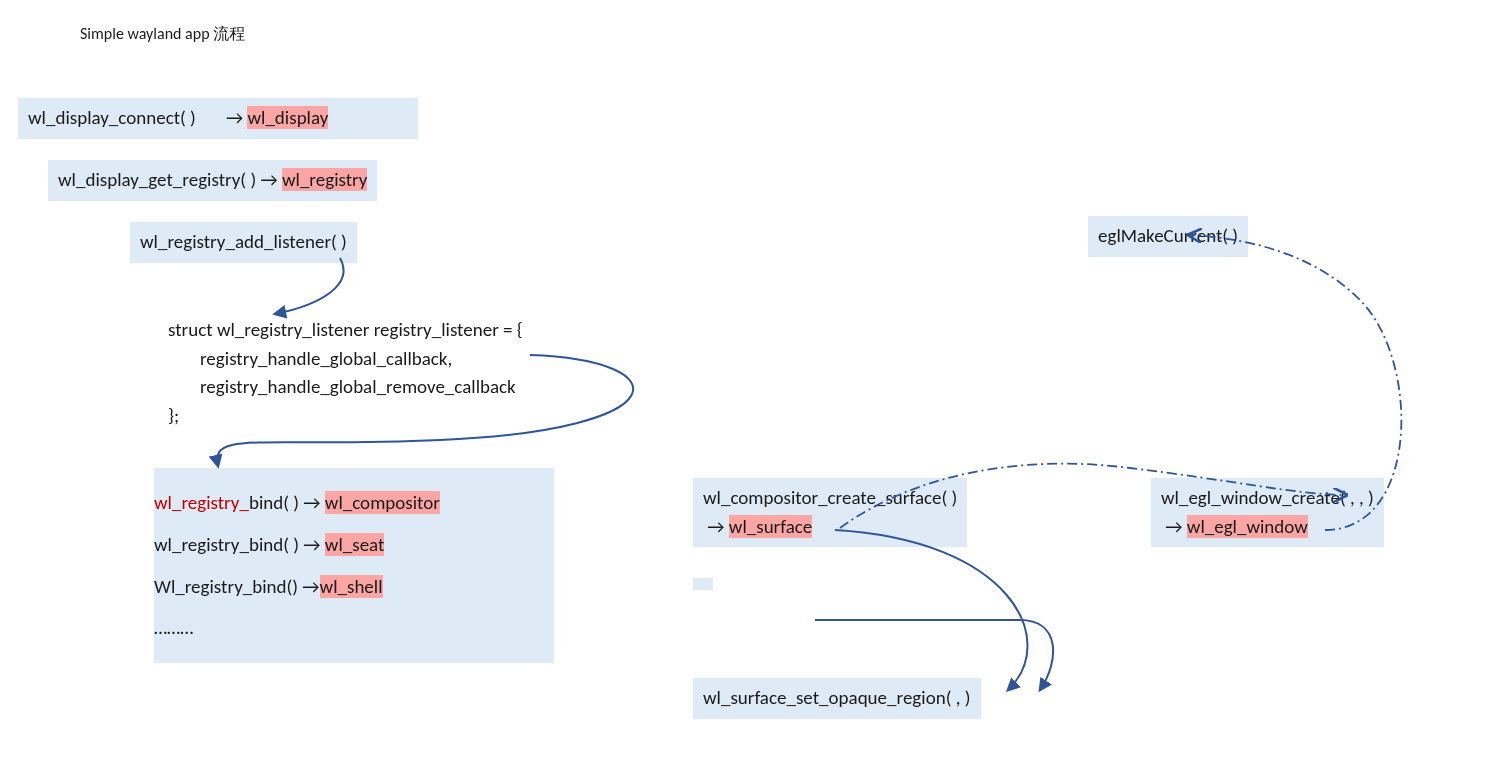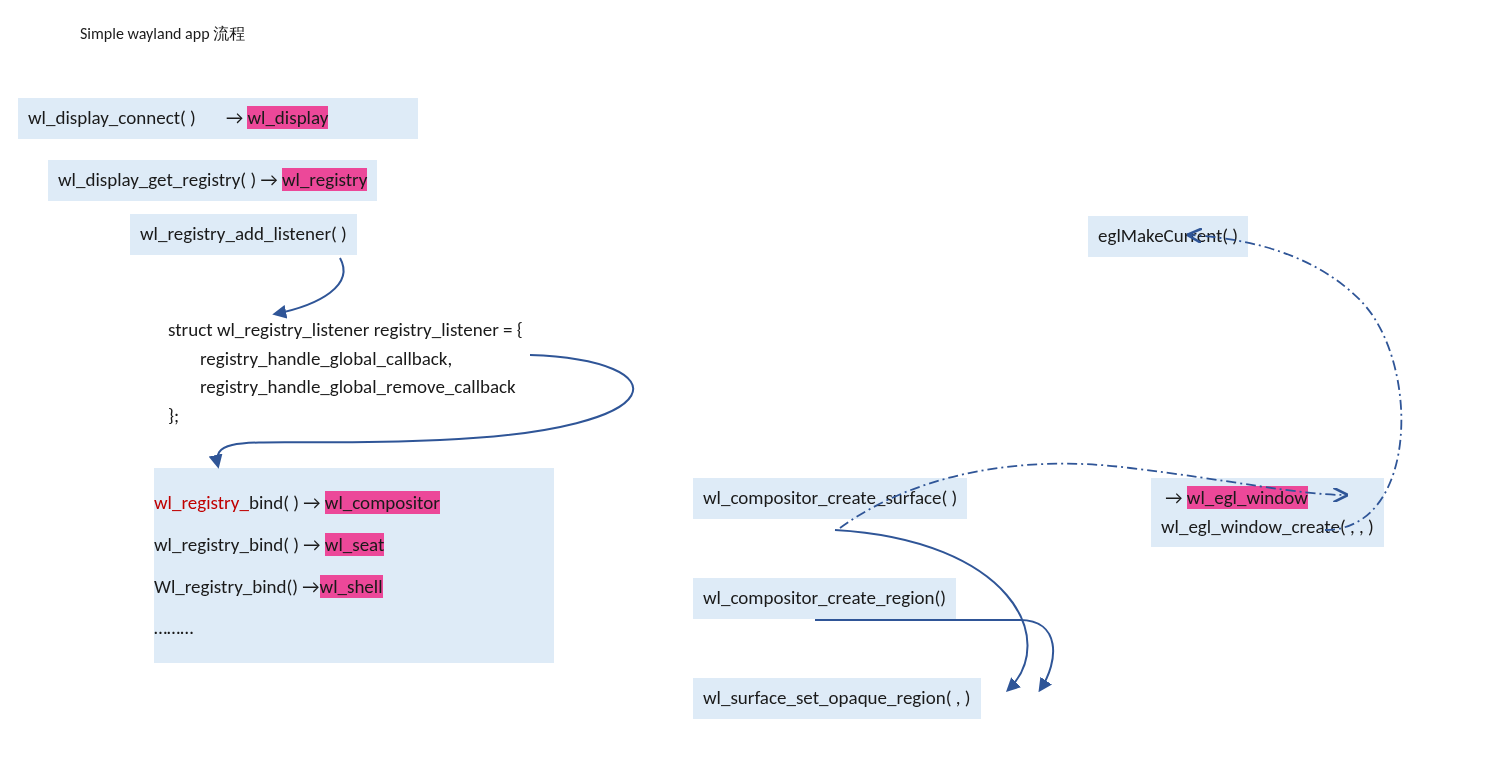--- a/index.html
+++ b/index.html
@@ -24,21 +24,21 @@
   .plain {
     position: absolute;
     line-height: 1.5;
     white-space: nowrap;
   }
   .title {
     position: absolute;
     font-size: 16px;
   }
   .hl {
-    background: #ec4899;
+    background: #fca5a5;
   }
   .red {
     color: #c00000;
   }
   .indent { display:inline-block; width: 32px; }
   svg.connectors {
     position: absolute;
     left: 0; top: 0;
     width: 1501px;
     height: 767px;
@@ -56,21 +56,21 @@
   <span>→</span>
   <span class="hl">wl_display</span>
 </div>
 
 <div class="box" style="left:48px; top:160px;">
   <span>wl_display_get_registry( )</span>
   <span>→</span>
   <span class="hl">wl_registry</span>
 </div>
 
-<div class="box" style="left:130px; top:214px;">
+<div class="box" style="left:130px; top:222px;">
   <span>wl_registry_add_listener(   )</span>
 </div>
 
 <div class="plain" style="left:168px; top:316px;">
   <div>struct wl_registry_listener registry_listener = {</div>
   <div><span class="indent"></span><span>registry_handle_global_callback,</span></div>
   <div><span class="indent"></span><span>registry_handle_global_remove_callback</span></div>
   <div>};</div>
 </div>
 
@@ -84,35 +84,37 @@
     <span class="hl">wl_seat</span>
   </div>
   <div>
     <span>Wl_registry_bind()  →</span><span class="hl">wl_shell</span>
   </div>
   <div>………</div>
 </div>
 
 <div class="box" style="left:693px; top:478px;">
   <div>wl_compositor_create_surface( )</div>
+  <div>&nbsp;<span>→</span>
+    <span class="hl">wl_surface</span>
+  </div>
 </div>
 
 <div class="box" style="left:693px; top:578px;">
-  <div>wl_compositor_create_region()</div>
 </div>
 
 <div class="box" style="left:693px; top:678px;">
   <span>wl_surface_set_opaque_region(     ,     )</span>
 </div>
 
 <div class="box" style="left:1151px; top:478px;">
+  <div>wl_egl_window_create(   ,  ,  )</div>
   <div>&nbsp;<span>→</span>
     <span class="hl">wl_egl_window</span>
   </div>
-  <div>wl_egl_window_create(   ,  ,  )</div>
 </div>
 
 <div class="box" style="left:1088px; top:216px;">
   <span>eglMakeCurrent(    )</span>
 </div>
 
 <svg class="connectors">
   <defs>
     <marker id="arrowSolid" viewBox="0 0 10 10" refX="8" refY="5" markerWidth="7" markerHeight="7" orient="auto-start-reverse">
       <path d="M 0 0 L 10 5 L 0 10 z" fill="#2f5597"></path>

